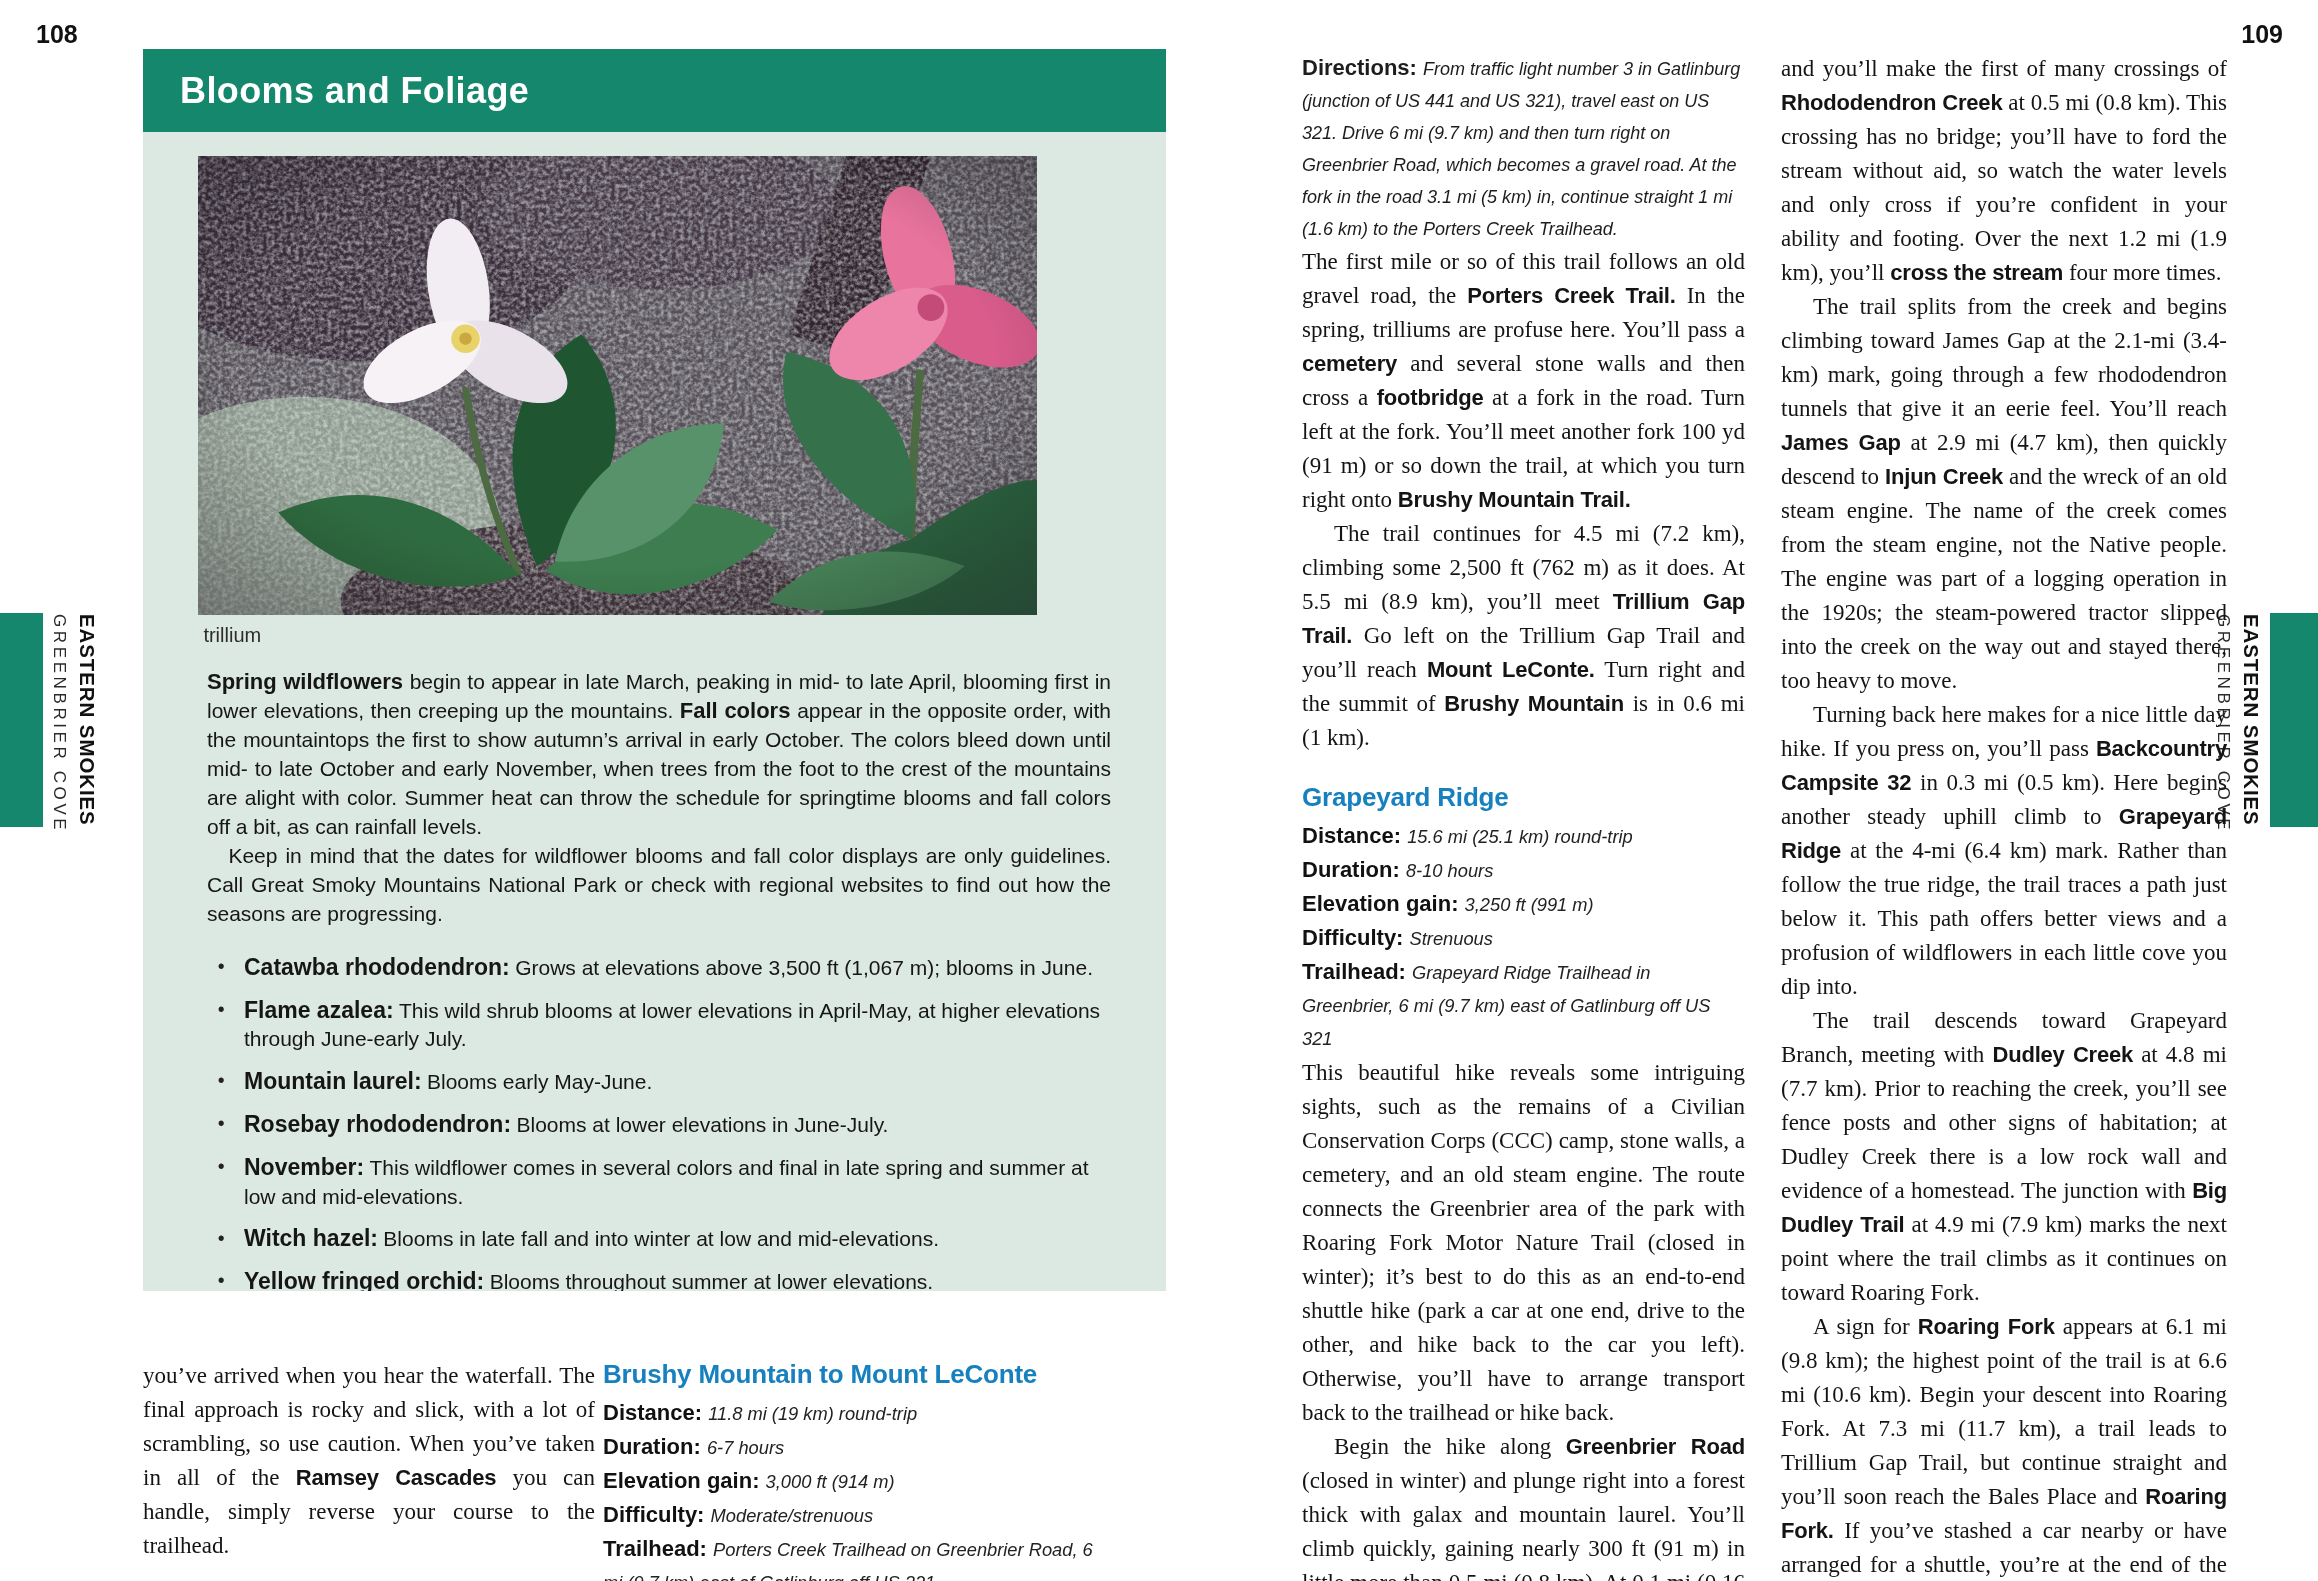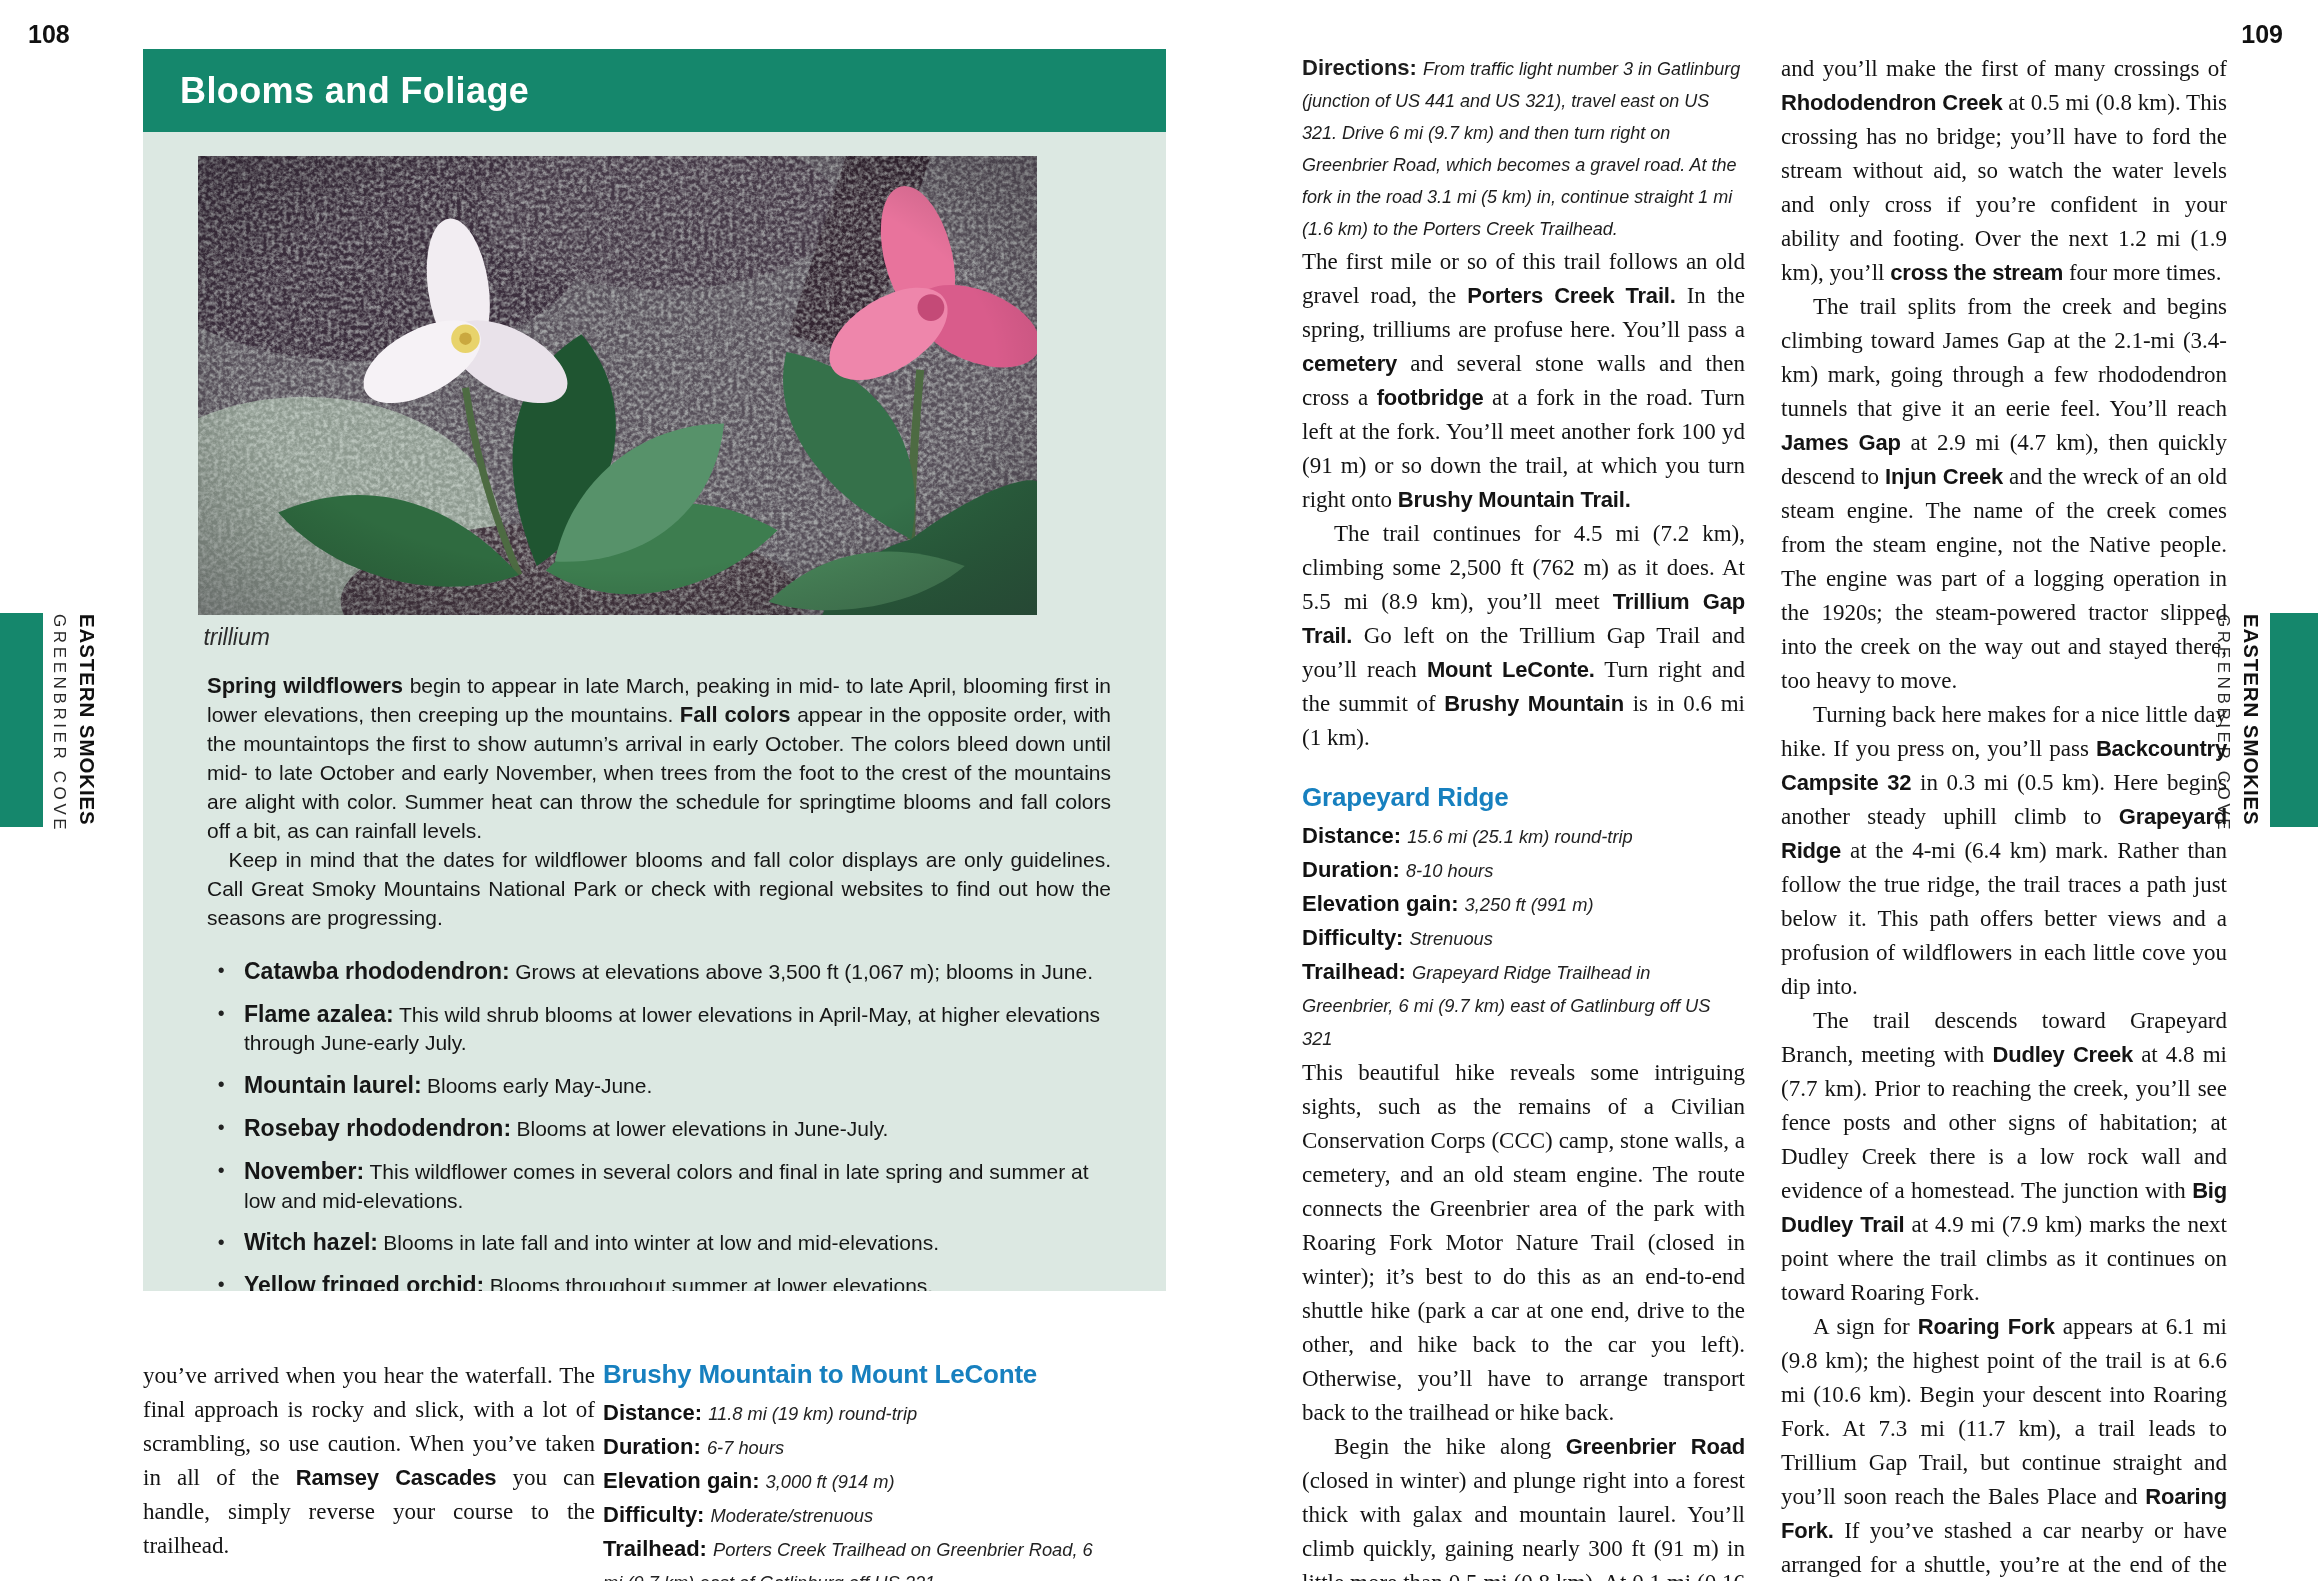--- a/index.html
+++ b/index.html
@@ -1,39 +1,39 @@
 <!DOCTYPE html>
 <html style="font-size:14.3px"><head>
 <meta charset="utf-8">
 <style>
   html,body{margin:0;padding:0;}
   body{width:2319px;height:1581px;position:relative;background:#ffffff;overflow:hidden;
        font-family:"Liberation Sans",sans-serif;color:#1b1b1b;}
 
   .pagenum{position:absolute;top:19.6px;font:700 25px "Liberation Sans",sans-serif;color:#111;}
-  #pagenum-left{left:28px;text-align:right;}
+  #pagenum-left{left:36px;text-align:right;}
   #pagenum-right{right:36px;}
 
   
   .tabrect{position:absolute;top:613px;height:214px;background:#15876c;}
   #tabrect-left{left:0;width:43px;}
   #tabrect-right{left:2270px;width:48px;}
   .vtext{position:absolute;top:614px;display:flex;flex-direction:row;gap:6.2px;}
   #vtext-left{left:49px;}
   #vtext-right{left:2213px;}
   .vsec{writing-mode:vertical-rl;font-size:17px;letter-spacing:3.6px;color:#2a2a2a;font-weight:400;}
   .vpri{writing-mode:vertical-rl;font-size:20.5px;letter-spacing:0.9px;color:#111;font-weight:700;}
 
   
   #feature-box{position:absolute;left:143px;top:49px;width:1023px;height:1242px;}
   .box-header{height:83px;background:#15876c;display:flex;align-items:center;padding-left:37px;box-sizing:border-box;}
   .box-title{color:#ffffff;font:700 36px "Liberation Sans",sans-serif;letter-spacing:0.4px;}
   .box-body{background:#dce8e2;height:1159px;box-sizing:border-box;padding:24px 55px 0 55px;overflow:hidden;}
   #photo-frame{width:839px;height:459px;display:block;}
-  .caption{margin:9px 0 0 5.4px;font-size:23px;color:#2c2c2c;font-style:italic;}
+  .caption{margin:9px 0 0 5.4px;font-size:20px;color:#2c2c2c;}
   .boxtext{margin-top:20px;padding:0 0 0 9px;font-size:21px;line-height:29px;color:#161616;}
   .boxtext .rp{margin:0;text-align:justify;}
   .boxtext .ind{text-indent:21.4px;}
   .seg-b{font-family:"Liberation Sans",sans-serif;font-weight:700;}
   .boxtext .seg-b{font-size:22px;}
 
   .bullets{margin:25px 0 0 9px;}
   .bullet{position:relative;padding-left:37px;margin-bottom:13.4px;font-size:21px;line-height:28.5px;color:#161616;}
   .bullet .dot{position:absolute;left:10.7px;top:-0.9px;font-size:19.6px;color:#222;}
   .bterm{font-weight:700;font-size:23px;}

